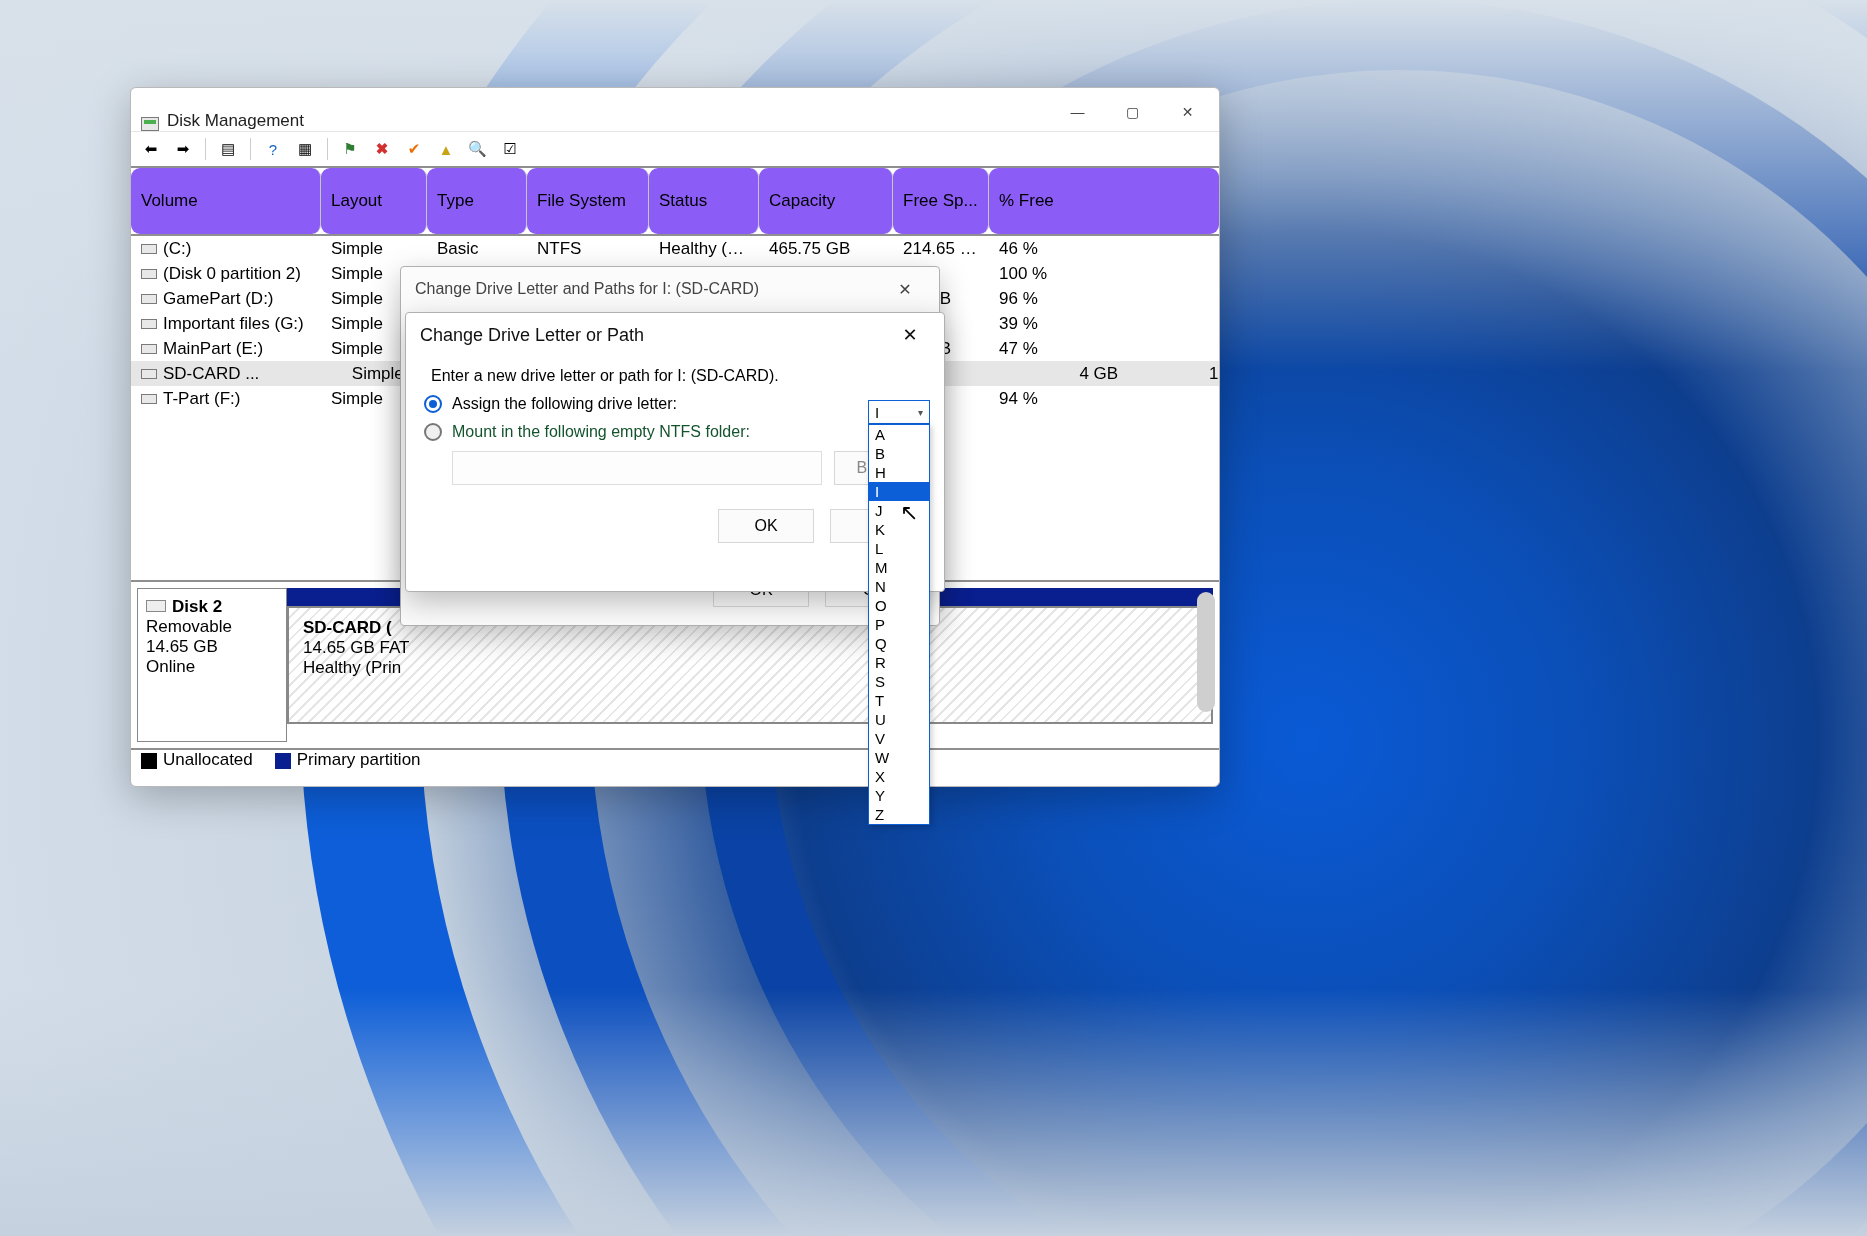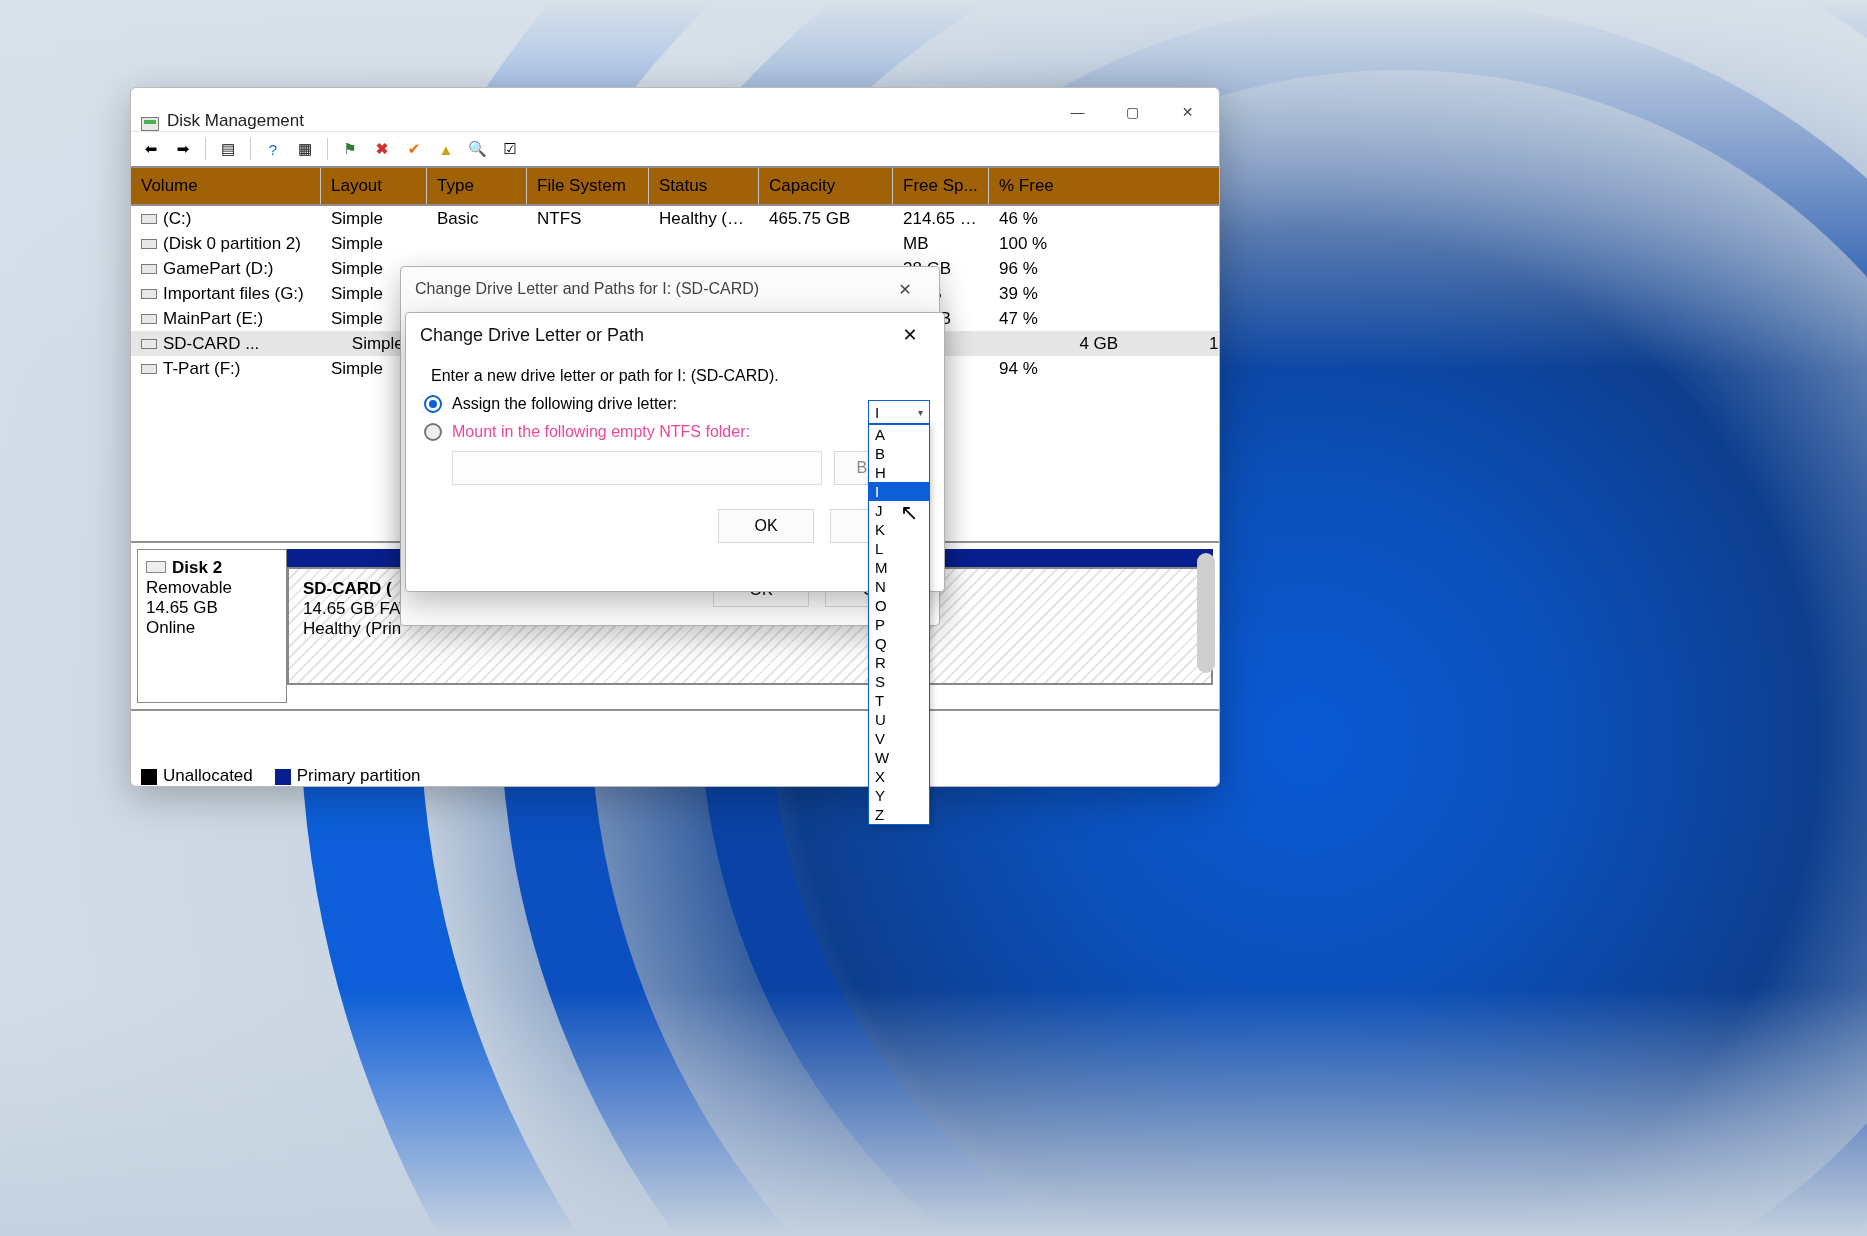--- a/index.html
+++ b/index.html
@@ -36,39 +36,39 @@
   .wincontrols .wc{ width:55px;height:38px;display:flex;align-items:center;justify-content:center;font-size:14px;color:#444;}
 
   .menubar{ height:34px; display:flex; align-items:center; gap:26px; padding:0 14px; border-bottom:1px solid #e6e6e6; font-size:17px;}
   .menubar .mitem{ padding:4px 2px; }
 
   .toolbar{ height:36px; display:flex; align-items:center; padding:0 6px; gap:4px; border-bottom:2px solid #8f8f8f;}
   .tbtn{ width:28px;height:28px; display:flex;align-items:center;justify-content:center; font-size:15px;}
   .tsep{ width:1px;height:22px;background:#ccc;margin:0 4px;}
 
   .grid-header{ display:flex; border-bottom:2px solid #8f8f8f; font-size:17px;}
-  .gh{ padding:8px 10px; border-right:1px solid #c6c6c6; background:#a16207;}
+  .gh{ padding:23px 10px; border-right:1px solid #c6c6c6; background:#8b5cf6;border-radius:9px;}
   .gh:last-child{border-right:none;}
   .c-vol{width:190px;} .c-lay{width:106px;} .c-typ{width:100px;} .c-fs{width:122px;} .c-st{width:110px;} .c-cap{width:134px;} .c-free{width:96px;} .c-pct{width:130px;flex:1;}
 
   .grid-body{ font-size:17px; }
   .grow{ display:flex; height:25px; align-items:center;}
   .grow .gc{ padding:0 10px; white-space:nowrap; overflow:hidden; text-overflow:ellipsis;}
   .grow.sel{ background:#e6e6e6;gap:44px;}
   .vicon{ width:16px;height:10px;background:#e8e8e8;border:1px solid #7a7a7a;display:inline-block;margin-right:6px;vertical-align:middle;}
 
   .diskarea{ border-top:2px solid #8f8f8f; border-bottom:2px solid #8f8f8f; padding:6px; display:flex; height:170px; position:relative;}
   .diskinfo{ width:150px; border:1px solid #888; padding:8px; font-size:17px;}
   .diskinfo .dicon{width:20px;height:12px;background:#eee;border:1px solid #888;display:inline-block;margin-right:6px;}
   .parts{ flex:1; position:relative;}
   .parthdr{ height:18px; background:#0a1f8f;}
   .partbox{ border:2px solid #888; height:118px; background:repeating-linear-gradient(135deg,#fff,#fff 6px,#e5e5e5 6px,#e5e5e5 8px); padding:10px 14px; font-size:17px;}
   .scrollhint{position:absolute; right:4px; top:10px; width:18px;height:120px; background:#cfcfcf; border-radius:9px;}
 
-  .legend{ height:36px; display:flex; align-items:flex-end; gap:22px; padding:0 10px; font-size:17px;margin-top:39px;}
+  .legend{ height:36px; display:flex; align-items:flex-start; gap:22px; padding:0 10px; font-size:17px;}
   .legbox{width:16px;height:16px;display:inline-block;margin-right:6px;vertical-align:middle;}
 
   
   .dlg{
     position:absolute; background:#fbfbfb; border:1px solid #b0b0b0; border-radius:4px;
     box-shadow:0 10px 30px rgba(0,0,0,.25); font-size:16px;
   }
   .dlg .dlgtitle{ height:44px; display:flex; align-items:center; padding:0 14px; color:#444;}
   .dlg .dclose{ margin-left:auto; width:40px;height:36px;display:flex;align-items:center;justify-content:center;}
   .dlg1{ left:400px; top:266px; width:540px; height:360px; }
@@ -254,21 +254,21 @@
   <div class="dlgtitle" style="color:#111;font-size:18px;">
     <span>Change Drive Letter or Path</span>
     <span class="dclose">✕</span>
   </div>
   <div class="dlgbody">
     <div style="margin-bottom:10px;margin-left:7px;">Enter a new drive letter or path for I: (SD-CARD).</div>
     <div class="radiog">
       <span class="radio on"></span>
       <span>Assign the following drive letter:</span>
     </div>
-    <div class="radiog" style="color:#ec4899;">
+    <div class="radiog" style="color:#14532d;">
       <span class="radio off"></span>
       <span>Mount in the following empty NTFS folder:</span>
     </div>
     <div style="display:flex;gap:12px;align-items:center;">
       <div class="pathbox"></div>
       <div class="btn" style="width:70px;color:#888;">Bro</div>
     </div>
   </div>
   <div class="btnrow">
     <div class="btn">OK</div>

